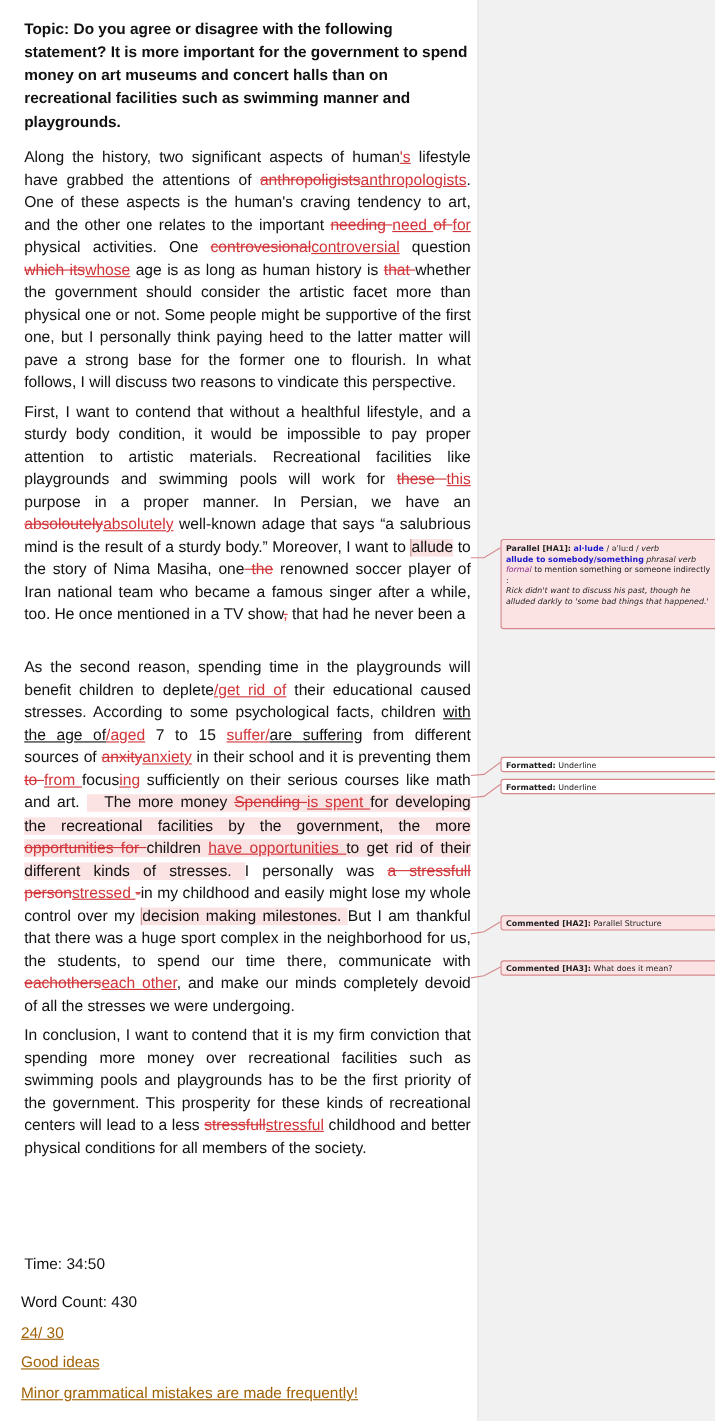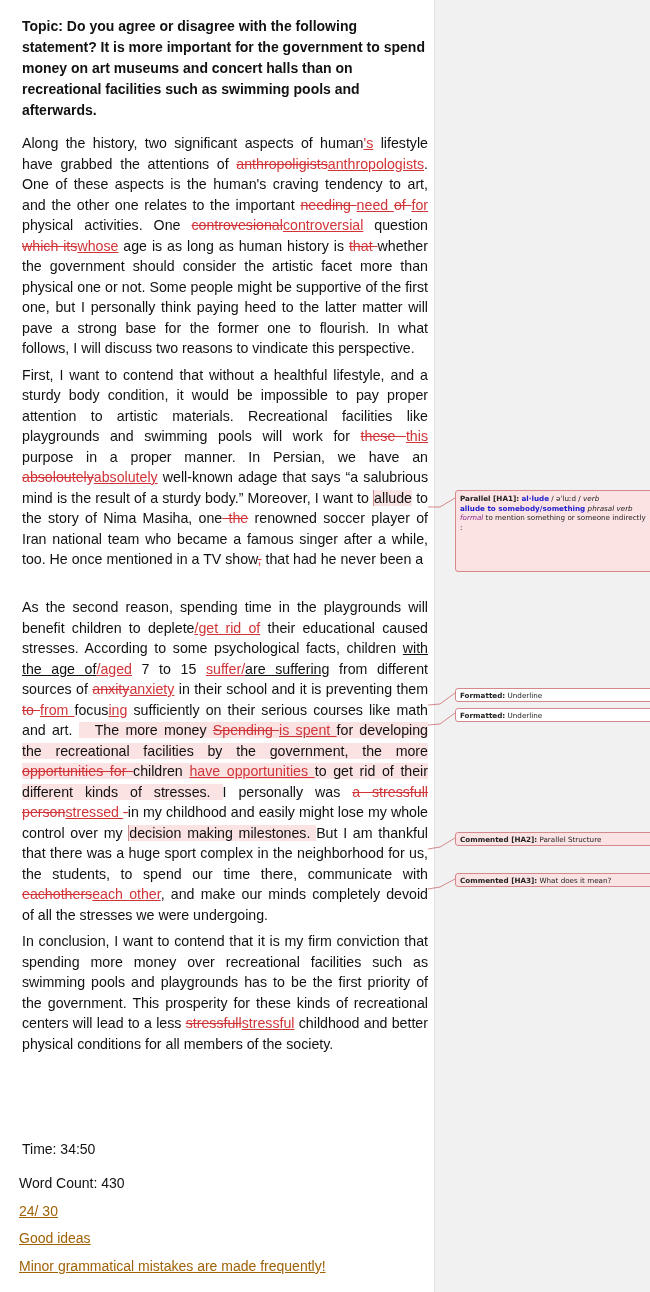--- a/index.html
+++ b/index.html
@@ -54,21 +54,21 @@
 <div class="margin-pane"></div>
 
 <svg class="connectors">
   <polyline points="428,507 440,507 455,498" fill="none" stroke="#d5888b" stroke-width="1"></polyline>
   <polyline points="428,705 440,704 455,693" fill="none" stroke="#d5888b" stroke-width="1"></polyline>
   <polyline points="428,725 440,724 455,713" fill="none" stroke="#d5888b" stroke-width="1"></polyline>
   <polyline points="428,849 440,847 455,838" fill="none" stroke="#d5888b" stroke-width="1"></polyline>
   <polyline points="428,889 440,887 455,879" fill="none" stroke="#d5888b" stroke-width="1"></polyline>
 </svg>
 
-<div class="text topic">Topic: Do you agree or disagree with the following statement? It is more important for the government to spend money on art museums and concert halls than on recreational facilities such as swimming pools and afterwards.</div>
+<div class="text topic">Topic: Do you agree or disagree with the following statement? It is more important for the government to spend money on art museums and concert halls than on recreational facilities such as swimming manner and playgrounds.</div>
 
 <div class="text" style="top:133px;">
   <p class="p">
     <span>Along the history, two significant aspects of human</span><span class="ins">'s</span><span> lifestyle have grabbed the attentions of </span><span class="del">anthropoligists</span><span class="ins">anthropologists</span><span>. One of these aspects is the human's craving tendency to art, and the other one relates to the important </span><span class="del">needing </span><span class="ins">need </span><span class="del">of </span><span class="ins">for</span><span> physical activities. One </span><span class="del">controvesional</span><span class="ins">controversial</span><span> question </span><span class="del">which its</span><span class="ins">whose</span><span> age is as long as human history is </span><span class="del">that </span><span>whether the government should consider the artistic facet more than physical one or not. Some people might be supportive of the first one, but I personally think paying heed to the latter matter will pave a strong base for the former one to flourish. In what follows, I will discuss two reasons to vindicate this perspective.</span>
   </p>
   <p class="p">
     <span>First, I want to contend that without a healthful lifestyle, and a sturdy body condition, it would be impossible to pay proper attention to artistic materials. Recreational facilities like playgrounds and swimming pools will work for </span><span class="del">these </span><span class="ins">this</span><span> purpose in a proper manner. In Persian, we have an </span><span class="del">absoloutely</span><span class="ins">absolutely</span><span> well-known adage that says “a salubrious mind is the result of a sturdy body.” Moreover, I want to </span><span class="hlbox">allude</span><span> to the story of Nima Masiha, one</span><span class="del"> the</span><span> renowned soccer player of Iran national team who became a famous singer after a while, too. He once mentioned in a TV show</span><span class="del">,</span><span> that had he never been a</span>
   </p>
 </div>
 
@@ -85,20 +85,21 @@
 <div class="footer-line" style="top:1175px;">Word Count: 430</div>
 <div class="footer-line footer-red" style="top:1203px;">24/ 30</div>
 <div class="footer-line footer-red" style="top:1230px;">Good ideas</div>
 <div class="footer-line footer-red" style="top:1258px;">Minor grammatical mistakes are made frequently!</div>
 
 <div class="balloon" style="top:490px; height:82px;">
   <b>Parallel [HA1]:</b>
   <span class="b-blue">al·lude</span><span> / əˈluːd / </span><span class="b-it">verb</span><br>
   <span class="b-blue">allude to somebody/something</span><span class="b-it"> phrasal verb</span><br>
   <span class="b-purple">formal</span><span> to mention something or someone indirectly :</span><br>
+  <span class="b-it">Rick didn't want to discuss his past, though he alluded darkly to 'some bad things that happened.'</span>
 </div>
 
 <div class="balloon formatted" style="top:688px; height:14px; padding-top:2px;">
   <b>Formatted:</b><span> Underline</span>
 </div>
 <div class="balloon formatted" style="top:708px; height:14px; padding-top:2px;">
   <b>Formatted:</b><span> Underline</span>
 </div>
 <div class="balloon" style="top:832px; height:14px; padding-top:2px;">
   <b>Commented [HA2]:</b><span> Parallel Structure</span>

